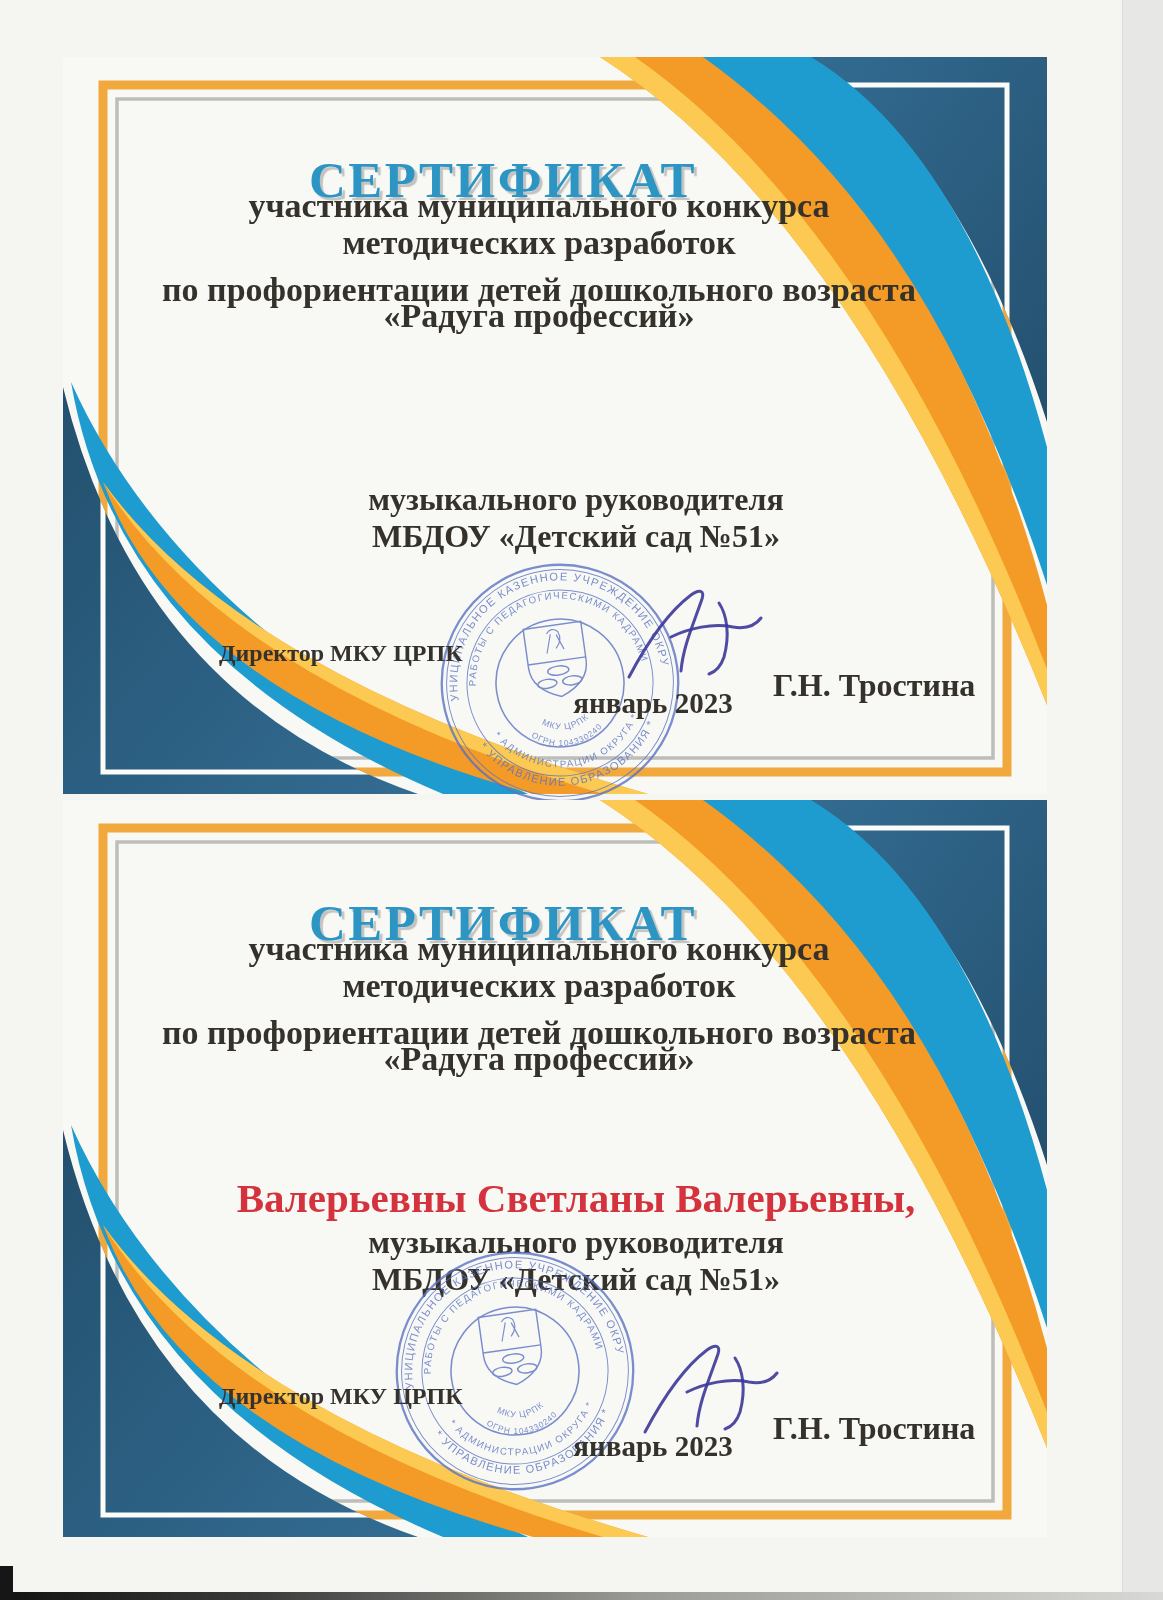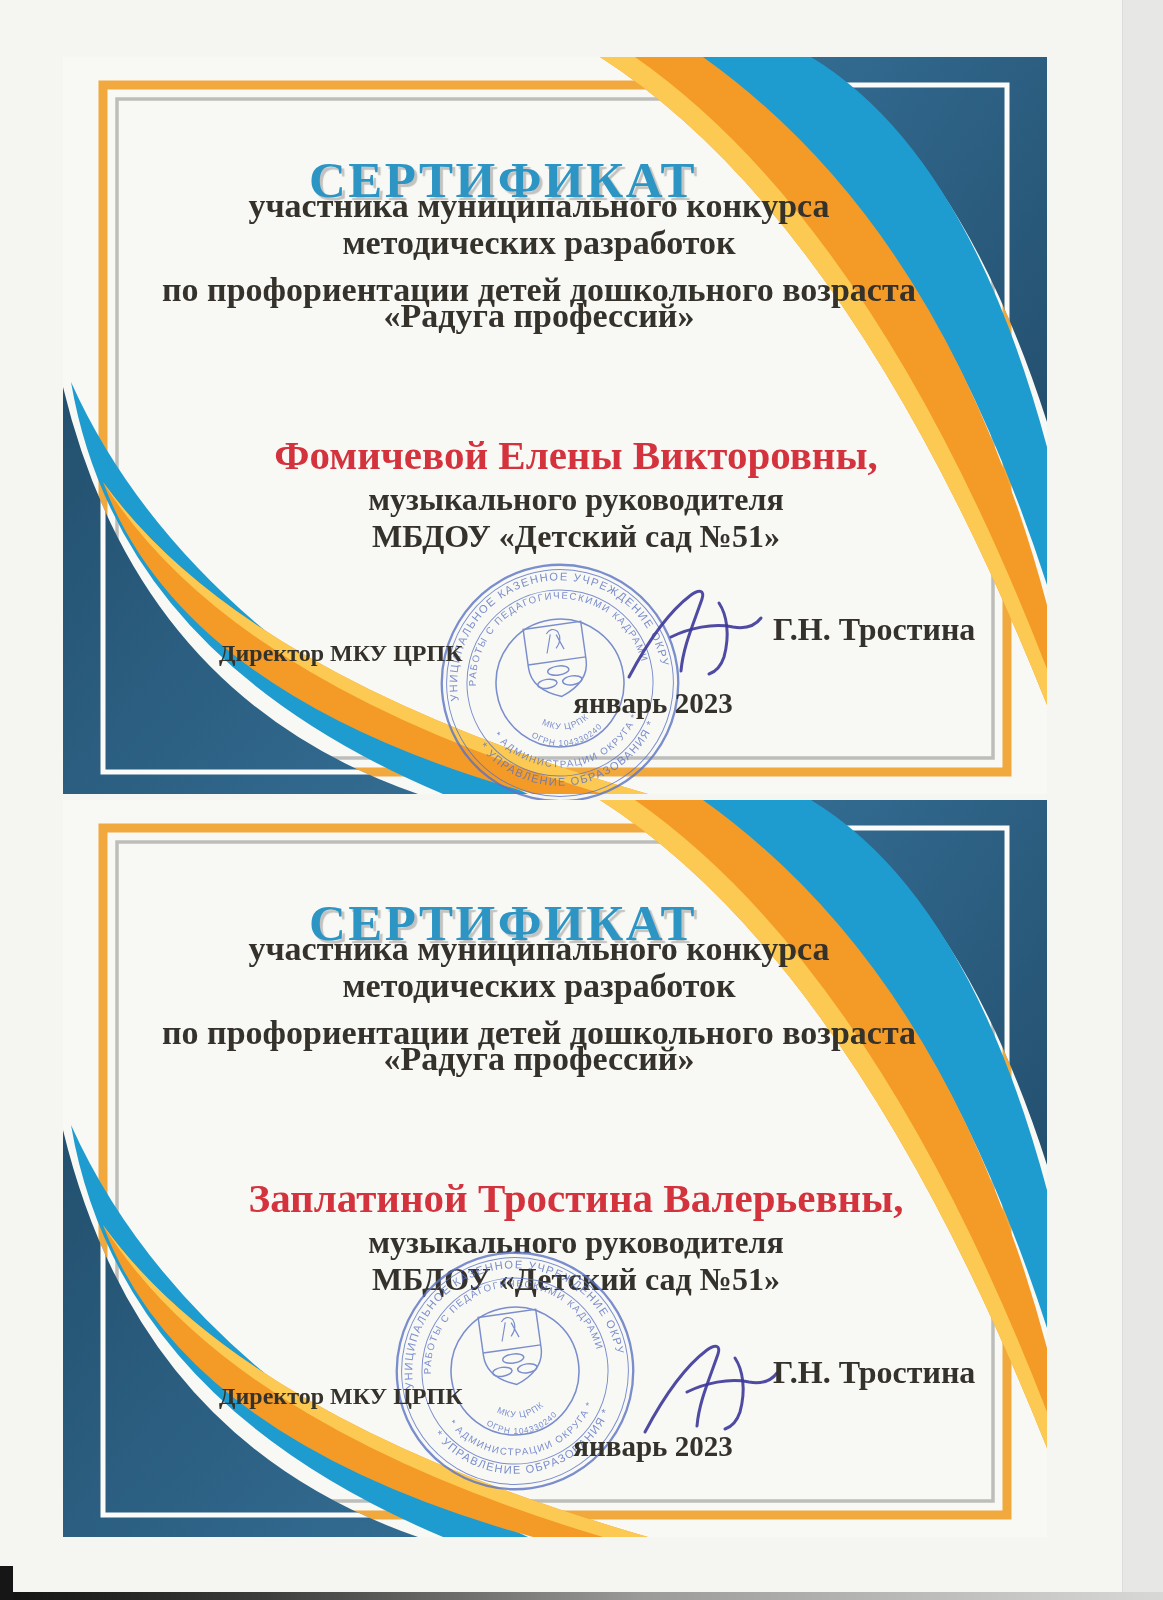--- a/index.html
+++ b/index.html
@@ -19,21 +19,21 @@
        text-align:center;line-height:1.06;}
   .title{position:absolute;left:0;top:64px;width:880px;text-align:center;font-weight:bold;
        font-size:51px;letter-spacing:2.5px;color:#2d95c4;line-height:1;
        text-shadow:3px 3px 1px rgba(150,150,150,.55);}
   .sub{left:36px;width:880px;font-size:34px;}
   .s0{top:131px}.s1{top:168px}.s2{top:215px}.s3{top:241px}
   .name{left:73px;width:880px;top:377px;font-size:41px;color:#d4323d;}
   .role{left:73px;width:880px;font-size:32px;}
   .r0{top:426px}.r1{top:463px}
   .director{left:156px;top:584px;font-size:24px;text-align:left;}
-  .signer{left:710px;top:556px;font-size:32px;text-align:right;}
+  .signer{left:710px;top:612px;font-size:32px;text-align:right;}
   .date{left:150px;top:631px;width:880px;font-size:29px;}
 
   .stamp{position:absolute;width:252px;height:252px;opacity:.8;transform:rotate(-8deg);}
   .c0 .stamp{left:371px;top:500px}
   .c1 .stamp{left:326px;top:445px}
   .sc{fill:none;stroke:#5b73c2;}
   .st{fill:#5b73c2;font-family:"Liberation Sans",sans-serif;letter-spacing:1.5px;}
   .st-inner{letter-spacing:1px;}
   .shield path,.shield line,.shield ellipse{fill:none;stroke:#5b73c2;stroke-width:1.5;}
   .fig{stroke-width:1.2 !important;}
@@ -83,21 +83,20 @@
       <use href="#d0-cyanBL" fill="#1f9ccf"></use>
       <use href="#d0-oranBL" fill="#f49b27"></use>
       <use href="#d0-yellBL" fill="#fcca52"></use>
     </svg>
 
     <h1 class="title">СЕРТИФИКАТ</h1>
     <div class="txt sub s0">участника муниципального конкурса</div>
     <div class="txt sub s1">методических разработок</div>
     <div class="txt sub s2">по профориентации детей дошкольного возраста</div>
     <div class="txt sub s3">«Радуга профессий»</div>
-    <div class="txt name">Фомичевой Елены Викторовны,</div>
     <div class="txt role r0">музыкального руководителя</div>
     <div class="txt role r1">МБДОУ «Детский сад №51»</div>
 
     <div class="stamp">
       <svg viewBox="-130 -130 260 260" width="252" height="252" aria-hidden="true">
         <defs>
           <path id="s0-ot" d="M -106,0 A 106,106 0 1 1 106,0"></path>
           <path id="s0-ob" d="M -106,0 A 106,106 0 1 0 106,0"></path>
           <path id="s0-mt" d="M -87,0 A 87,87 0 1 1 87,0"></path>
           <path id="s0-mb" d="M -87,0 A 87,87 0 1 0 87,0"></path>
@@ -170,21 +169,21 @@
       <use href="#d1-cyanBL" fill="#1f9ccf"></use>
       <use href="#d1-oranBL" fill="#f49b27"></use>
       <use href="#d1-yellBL" fill="#fcca52"></use>
     </svg>
 
     <h1 class="title">СЕРТИФИКАТ</h1>
     <div class="txt sub s0">участника муниципального конкурса</div>
     <div class="txt sub s1">методических разработок</div>
     <div class="txt sub s2">по профориентации детей дошкольного возраста</div>
     <div class="txt sub s3">«Радуга профессий»</div>
-    <div class="txt name">Заплатиной Тростина Валерьевны,</div>
+    <div class="txt name">Валерьевны Светланы Валерьевны,</div>
     <div class="txt role r0">музыкального руководителя</div>
     <div class="txt role r1">МБДОУ «Детский сад №51»</div>
 
     <div class="stamp">
       <svg viewBox="-130 -130 260 260" width="252" height="252" aria-hidden="true">
         <defs>
           <path id="s1-ot" d="M -106,0 A 106,106 0 1 1 106,0"></path>
           <path id="s1-ob" d="M -106,0 A 106,106 0 1 0 106,0"></path>
           <path id="s1-mt" d="M -87,0 A 87,87 0 1 1 87,0"></path>
           <path id="s1-mb" d="M -87,0 A 87,87 0 1 0 87,0"></path>

